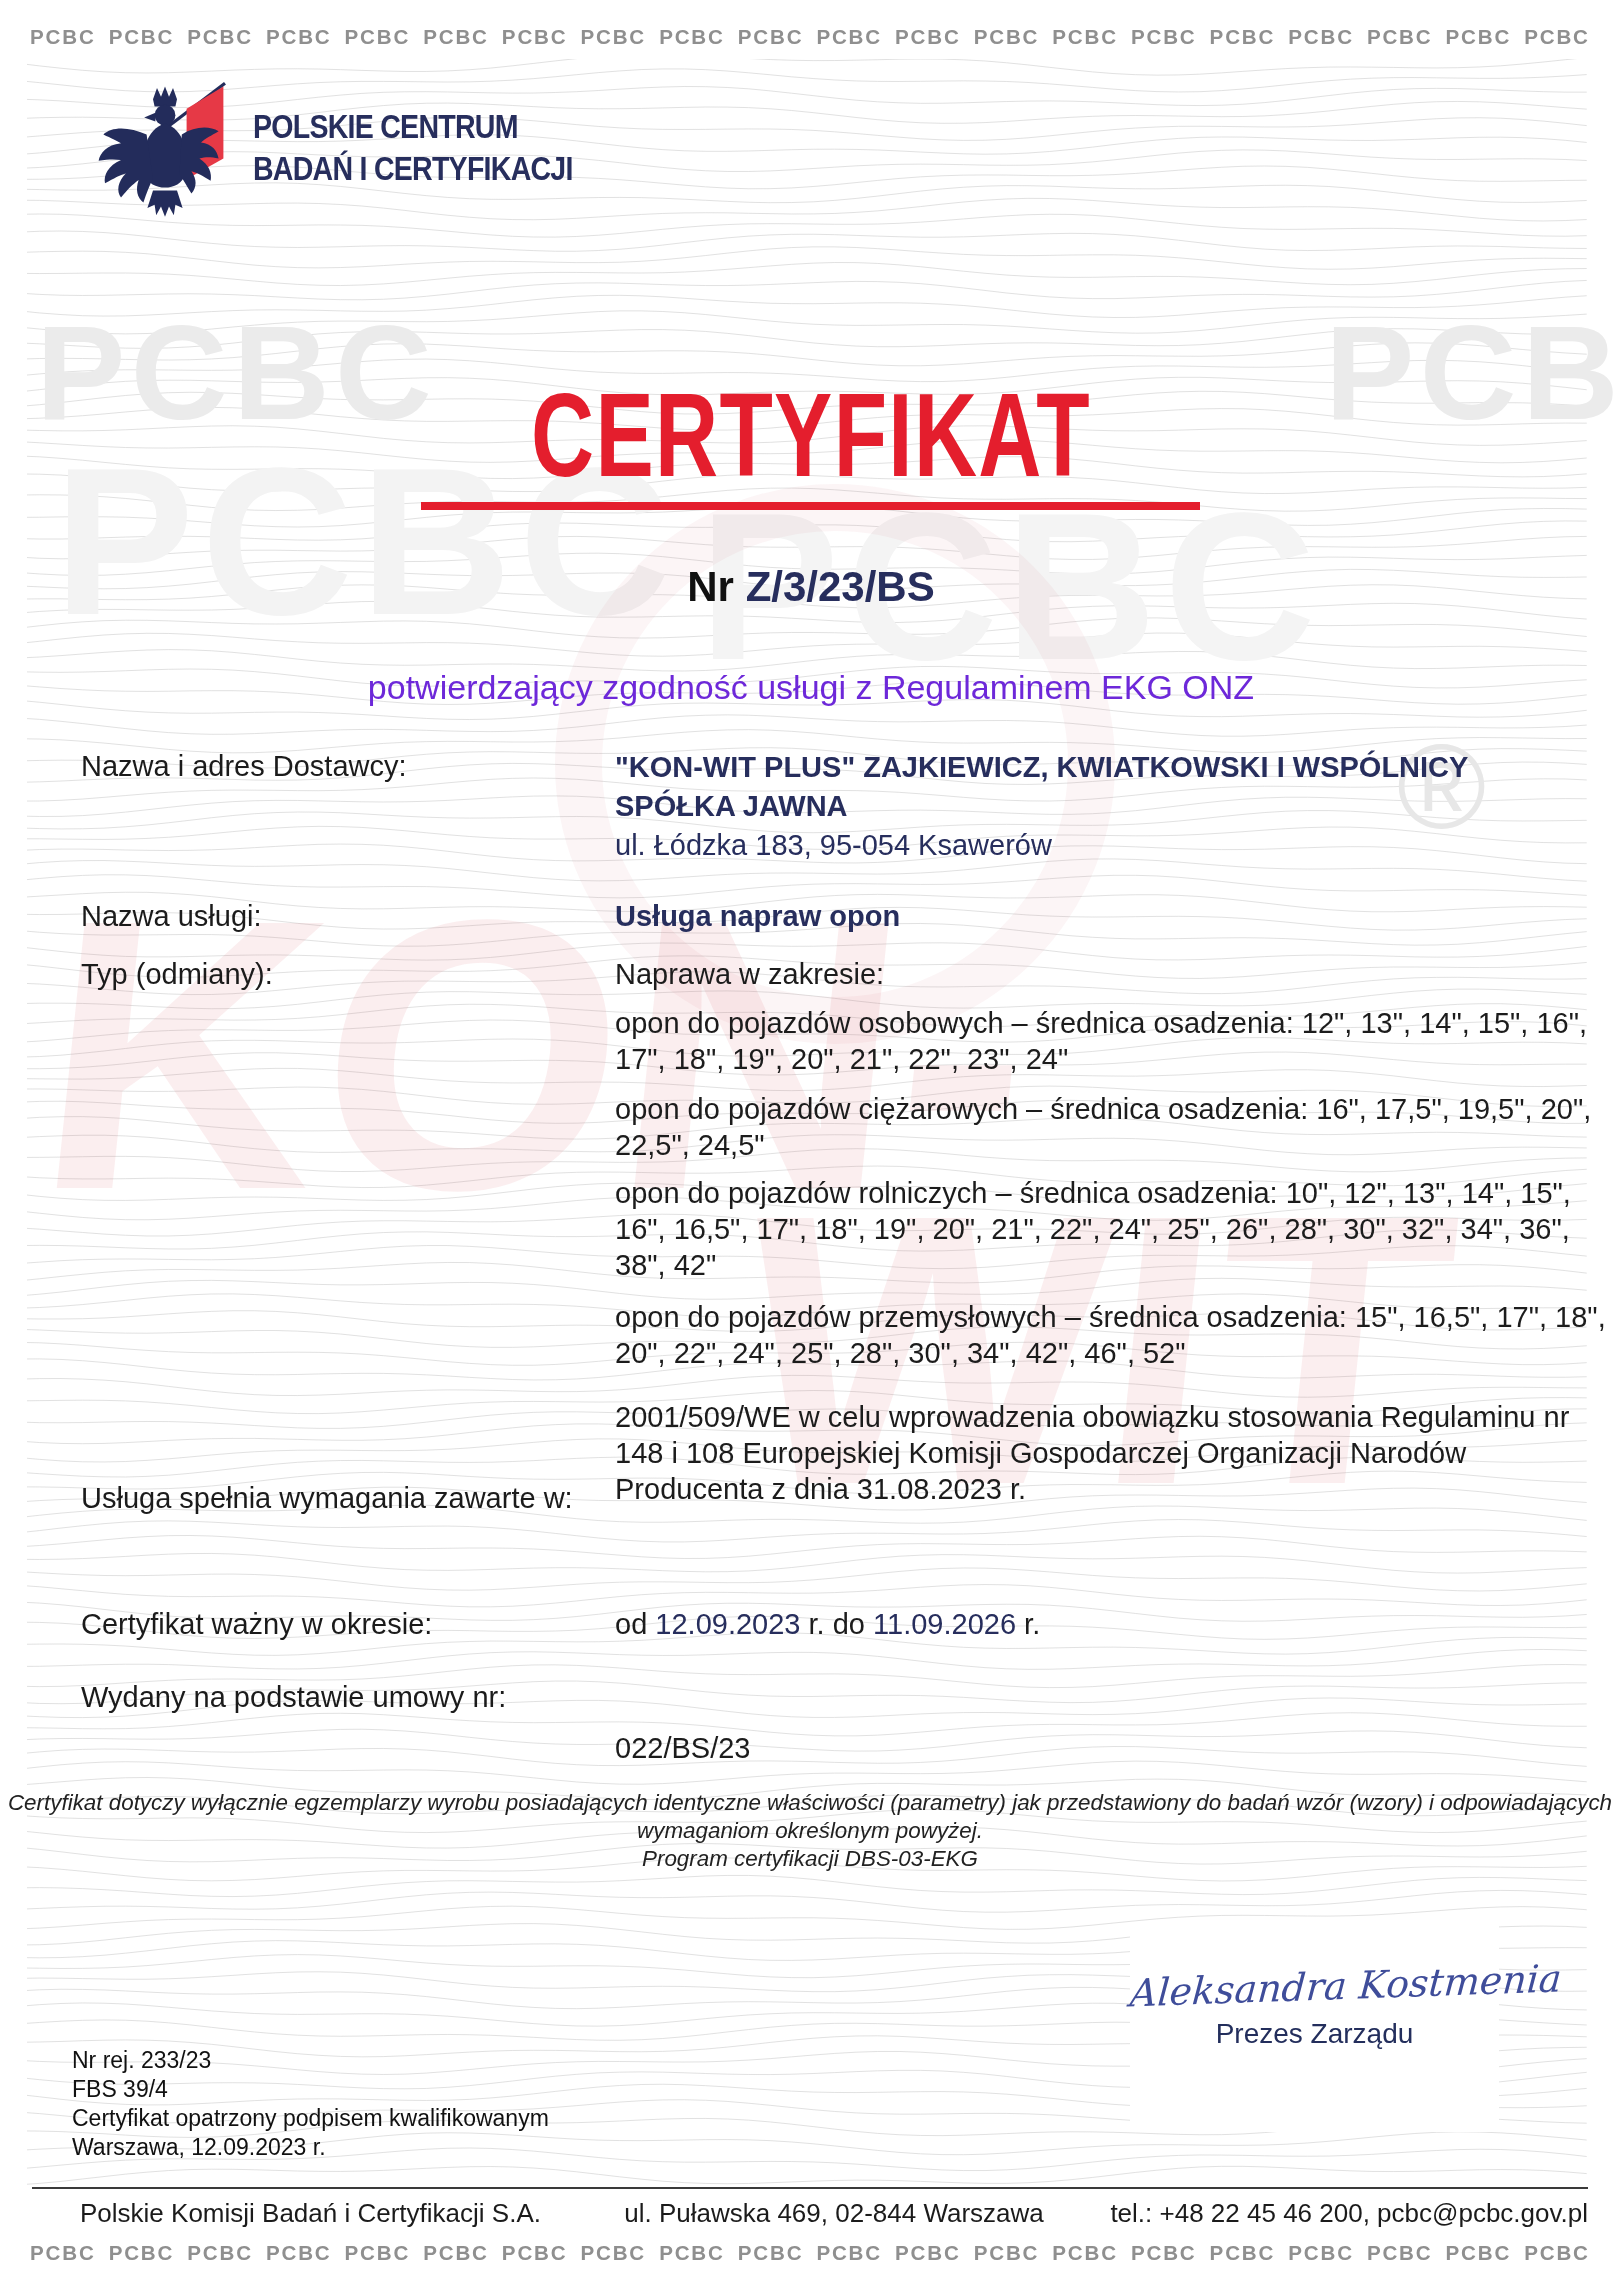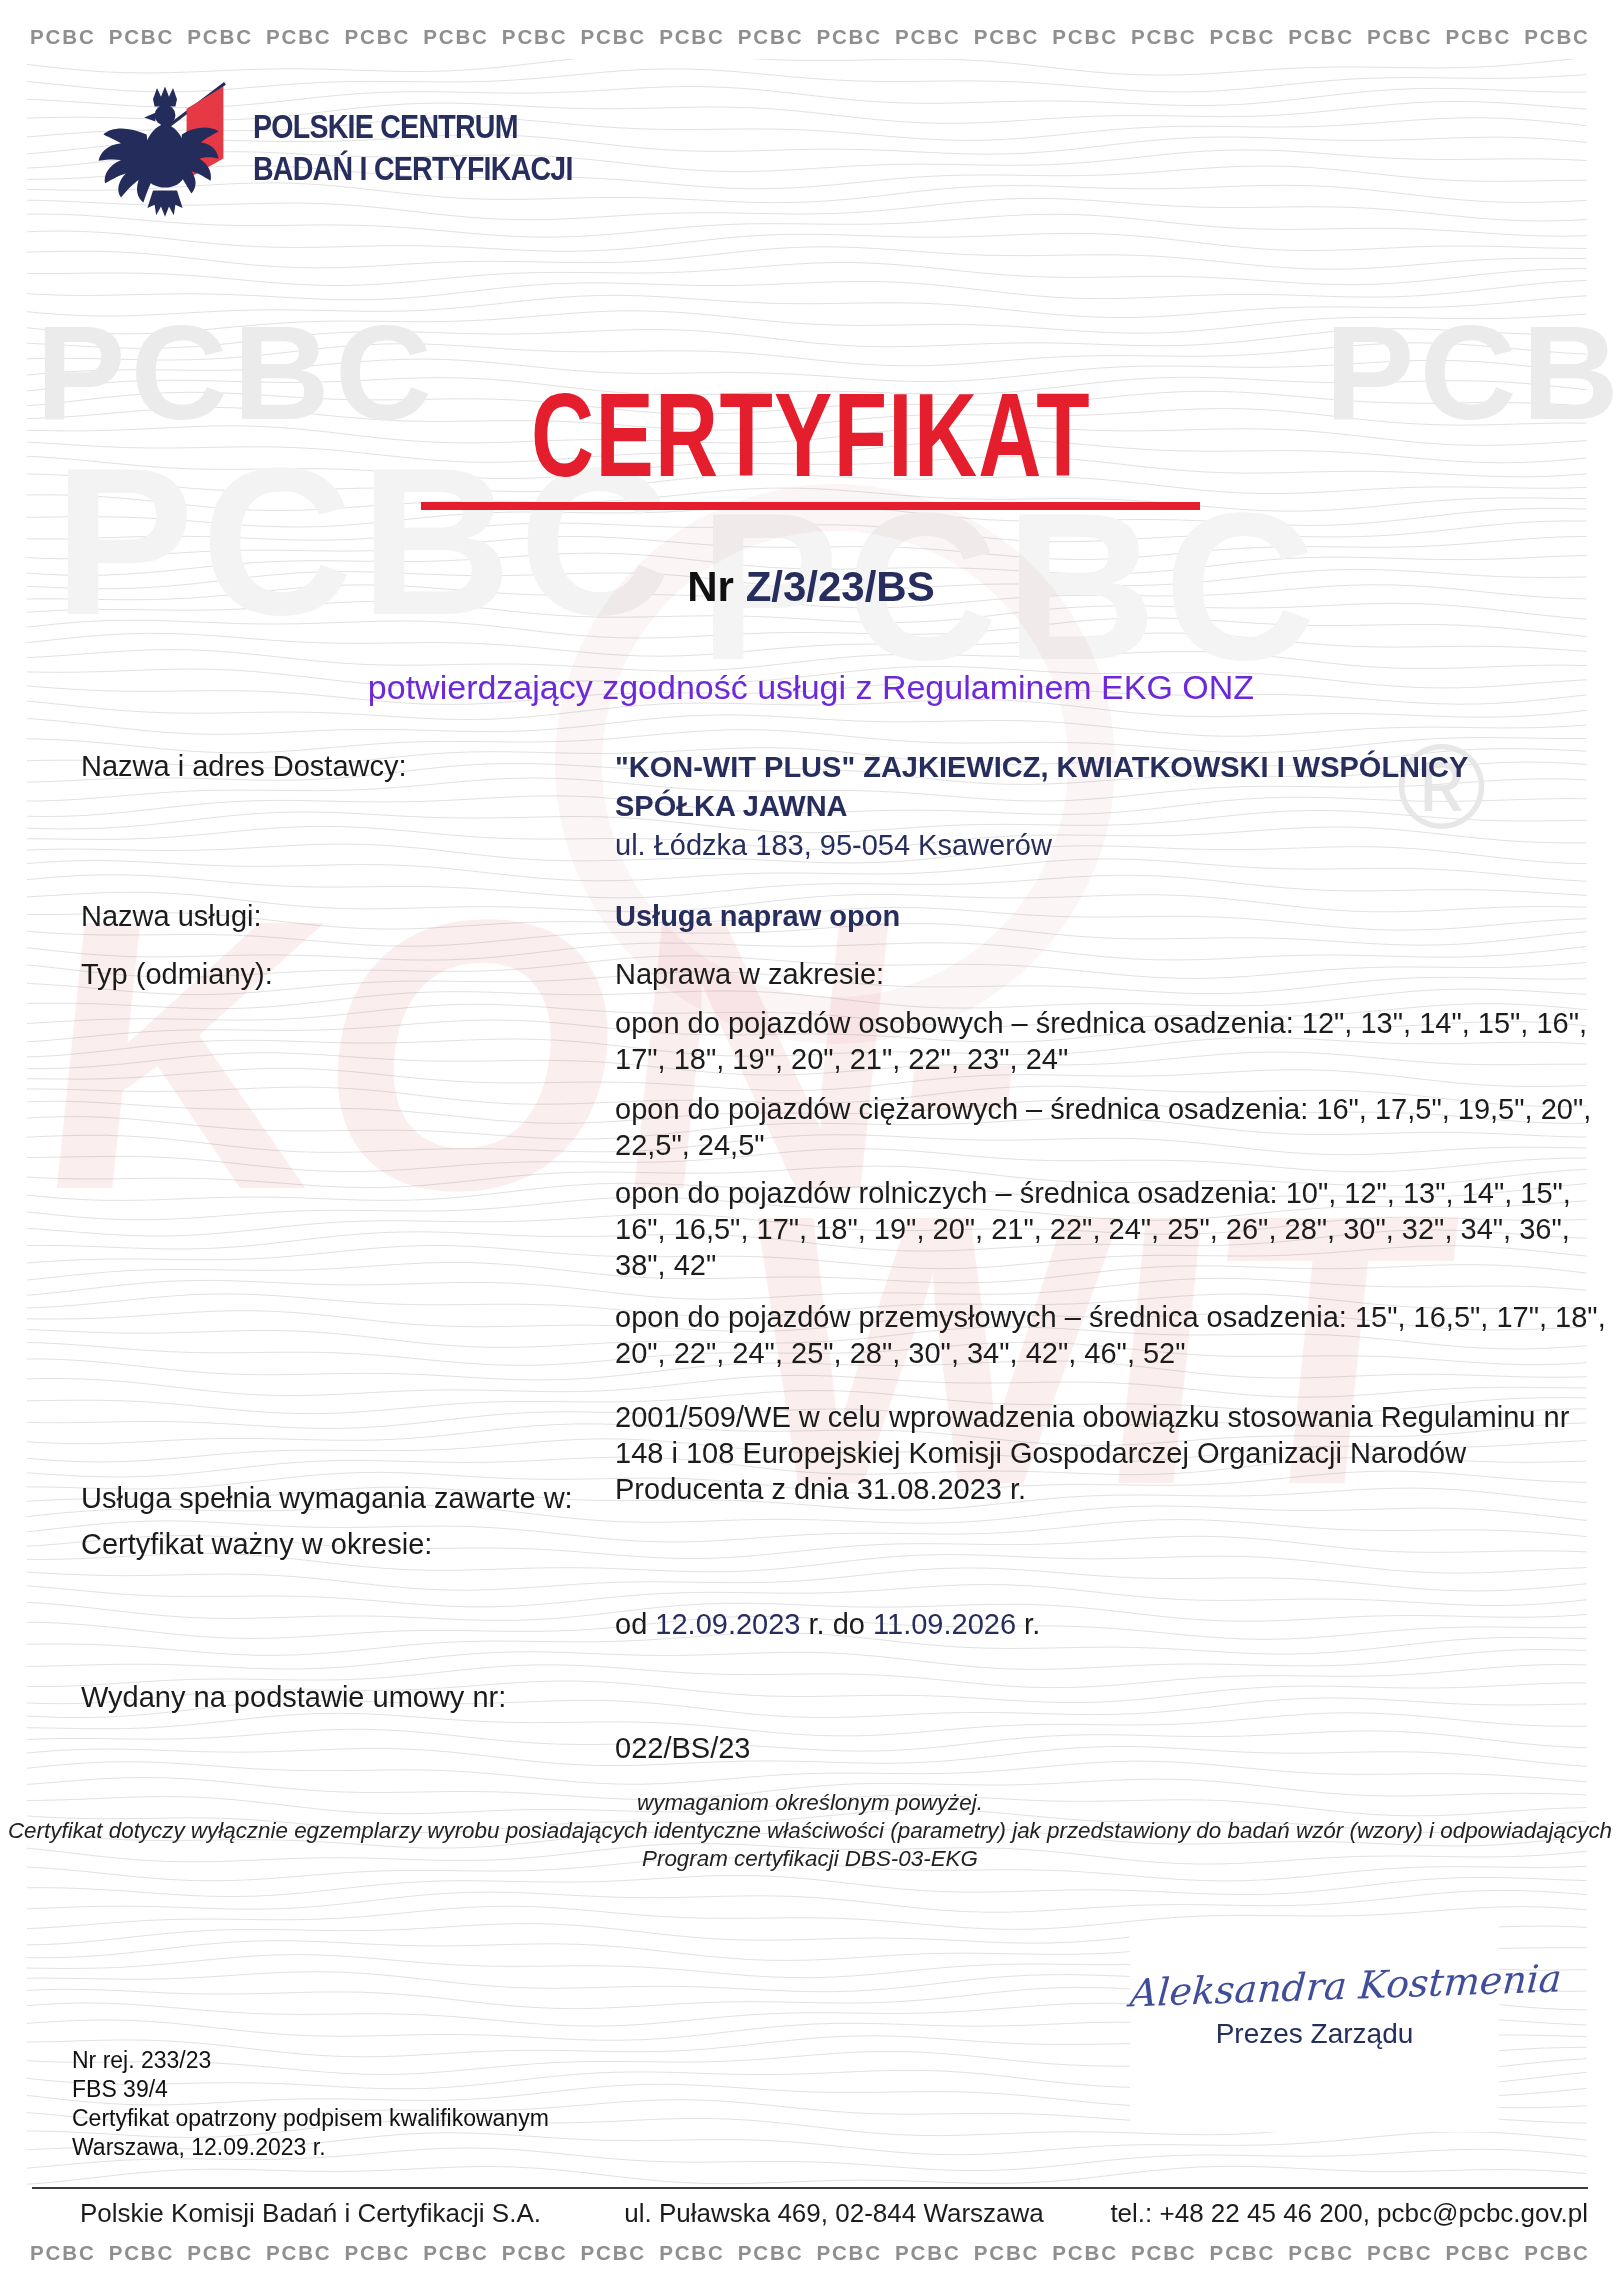--- a/index.html
+++ b/index.html
@@ -284,29 +284,29 @@
       <div>20", 22", 24", 25", 28", 30", 34", 42", 46", 52"</div>
     </div>
 
   <div class="lbl" style="top:1480px;">Usługa spełnia wymagania zawarte w:</div>
   <div class="val" style="top:1399px;">
       <div>2001/509/WE w celu wprowadzenia obowiązku stosowania Regulaminu nr</div>
       <div>148 i 108 Europejskiej Komisji Gospodarczej Organizacji Narodów</div>
       <div>Producenta z dnia 31.08.2023 r.</div>
     </div>
 
-  <div class="lbl" style="top:1526px;">Certyfikat ważny w okresie:</div>
+  <div class="lbl" style="top:1606px;">Certyfikat ważny w okresie:</div>
   <div class="val" style="top:1606px;"><span>od </span><span class="navy-inline">12.09.2023</span><span> r. do </span><span class="navy-inline">11.09.2026</span><span> r.</span></div>
 
   <div class="lbl" style="top:1679px;">Wydany na podstawie umowy nr:</div>
   <div class="val" style="top:1730px;">022/BS/23</div>
 
   <div class="fineprint" style="top:1789px;">
+      <div>Certyfikat dotyczy wyłącznie egzemplarzy wyrobu posiadających identyczne właściwości (parametry) jak przedstawiony do badań wzór (wzory) i odpowiadających</div>
       <div>wymaganiom określonym powyżej.</div>
-      <div>Certyfikat dotyczy wyłącznie egzemplarzy wyrobu posiadających identyczne właściwości (parametry) jak przedstawiony do badań wzór (wzory) i odpowiadających</div>
       <div>Program certyfikacji DBS-03-EKG</div>
     </div>
 
   <div id="sig-box">
     <div id="sig-name">Aleksandra Kostmenia</div>
     <div id="sig-role">Prezes Zarządu</div>
   </div>
 
   <div id="registry">
       <div>Nr rej. 233/23</div>

